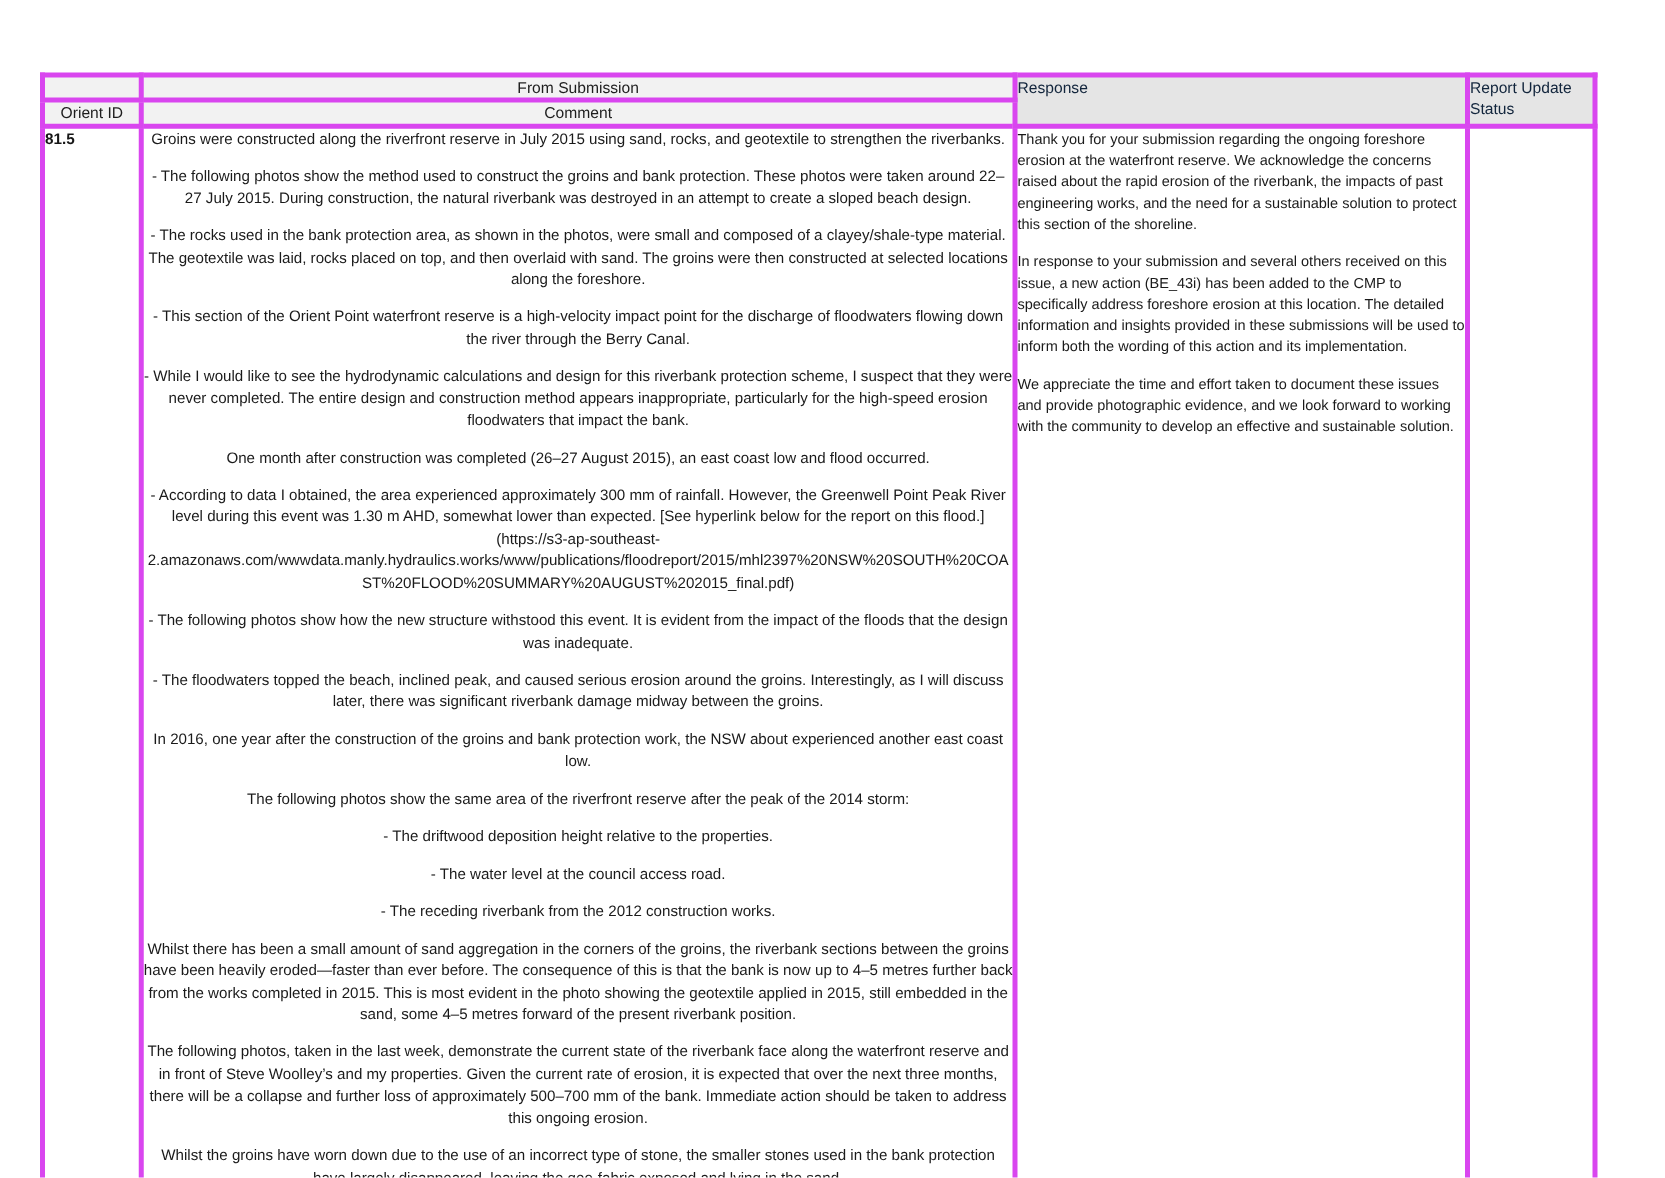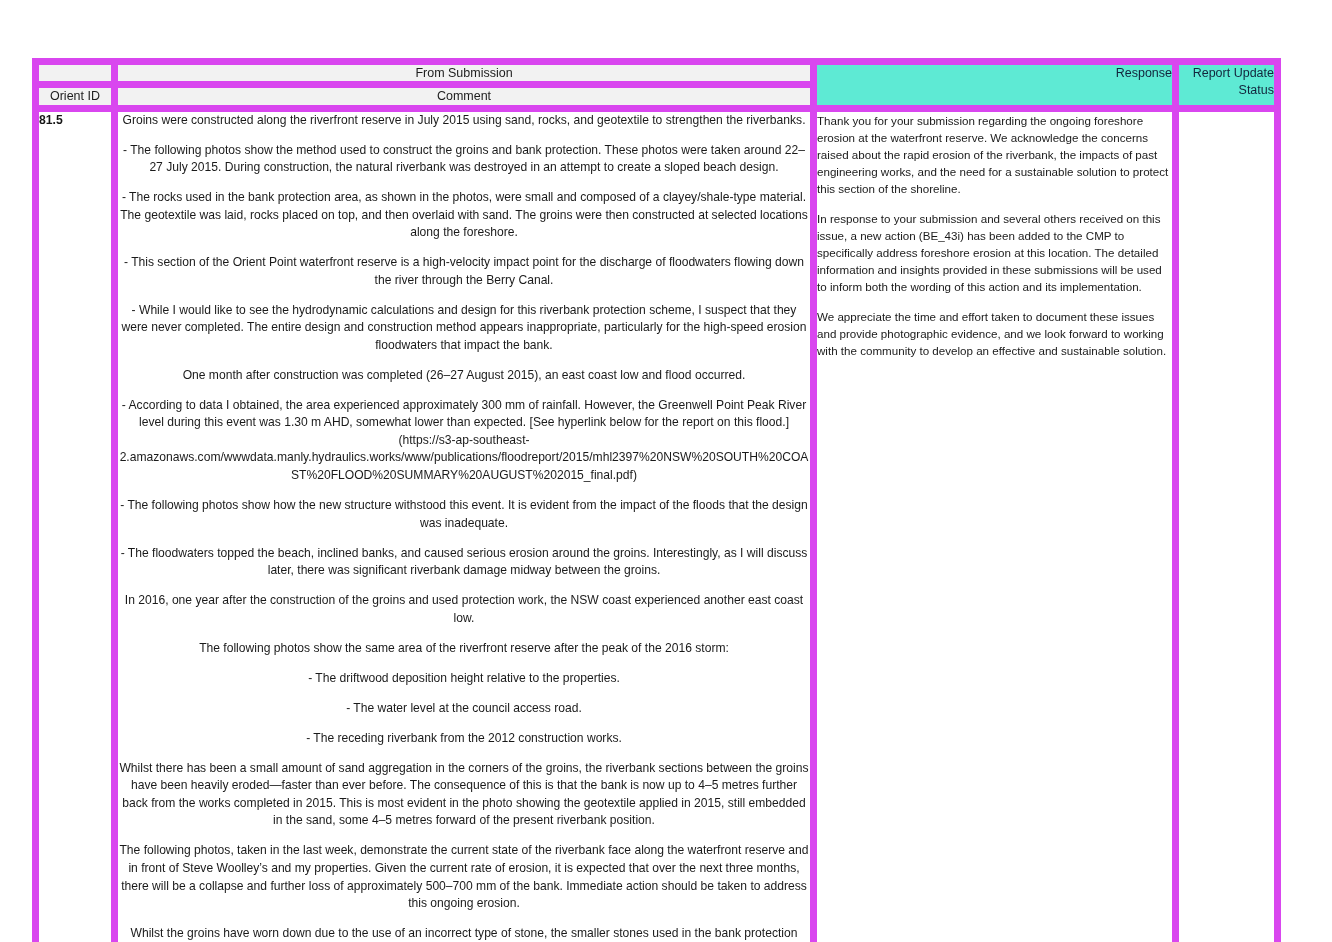--- a/index.html
+++ b/index.html
@@ -28,21 +28,21 @@
     position: absolute;
     left: 32px;
     top: 58px;
     width: 1242px;
     border-collapse: collapse;
     table-layout: fixed;
     background: #ffffff;
   }
   .comment-table td,
   .comment-table th {
-    border: 7px solid #d946ef;
+    border: 4px solid #d946ef;
     vertical-align: top;
     padding: 0;
   }
 
   
   col.c-id      { width: 79px; }
   col.c-comment { width: 699px; }
   col.c-resp    { width: 362px; }
   col.c-status  { width: 102px; }
 
@@ -54,25 +54,25 @@
     font-size: 12.5px;
     color: #1d1d1d;
     text-align: center;
     padding: 5px 6px;
     line-height: 1.3;
   }
   .hdr-group { height: 14px; }
   .hdr-sub   { height: 14px; }
 
   .hdr-blue {
-    background: #5eead4;
+    background: #e5e5e5;
     color: #12253c;
     font-weight: normal;
     font-size: 12.5px;
-    text-align: right;
+    text-align: left;
     vertical-align: middle;
     line-height: 1.35;
     padding: 4px 6px;
   }
 
   .hdr-blank {
     background: #f2f2f2;
     border-right: 1px solid #9a9a9a;
   }
 
@@ -155,23 +155,23 @@
         <td class="cell-comment">
           <div>
               <p class="para">Groins were constructed along the riverfront reserve in July 2015 using sand, rocks, and geotextile to strengthen the riverbanks.</p>
               <p class="para">- The following photos show the method used to construct the groins and bank protection. These photos were taken around 22–27 July 2015. During construction, the natural riverbank was destroyed in an attempt to create a sloped beach design.</p>
               <p class="para">- The rocks used in the bank protection area, as shown in the photos, were small and composed of a clayey/shale-type material. The geotextile was laid, rocks placed on top, and then overlaid with sand. The groins were then constructed at selected locations along the foreshore.</p>
               <p class="para">- This section of the Orient Point waterfront reserve is a high-velocity impact point for the discharge of floodwaters flowing down the river through the Berry Canal.</p>
               <p class="para">- While I would like to see the hydrodynamic calculations and design for this riverbank protection scheme, I suspect that they were never completed. The entire design and construction method appears inappropriate, particularly for the high-speed erosion floodwaters that impact the bank.</p>
               <p class="para">One month after construction was completed (26–27 August 2015), an east coast low and flood occurred.</p>
               <p class="para">- According to data I obtained, the area experienced approximately 300 mm of rainfall. However, the Greenwell Point Peak River level during this event was 1.30 m AHD, somewhat lower than expected. [See hyperlink below for the report on this flood.](https://s3-ap-southeast-2.amazonaws.com/wwwdata.manly.hydraulics.works/www/publications/floodreport/2015/mhl2397%20NSW%20SOUTH%20COAST%20FLOOD%20SUMMARY%20AUGUST%202015_final.pdf)</p>
               <p class="para">- The following photos show how the new structure withstood this event. It is evident from the impact of the floods that the design was inadequate.</p>
-              <p class="para">- The floodwaters topped the beach, inclined banks, and caused serious erosion around the groins. Interestingly, as I will discuss later, there was significant riverbank damage midway between the groins.</p>
-              <p class="para">In 2016, one year after the construction of the groins and used protection work, the NSW coast experienced another east coast low.</p>
-              <p class="para">The following photos show the same area of the riverfront reserve after the peak of the 2016 storm:</p>
+              <p class="para">- The floodwaters topped the beach, inclined peak, and caused serious erosion around the groins. Interestingly, as I will discuss later, there was significant riverbank damage midway between the groins.</p>
+              <p class="para">In 2016, one year after the construction of the groins and bank protection work, the NSW about experienced another east coast low.</p>
+              <p class="para">The following photos show the same area of the riverfront reserve after the peak of the 2014 storm:</p>
               <p class="para">- The driftwood deposition height relative to the properties.</p>
               <p class="para">- The water level at the council access road.</p>
               <p class="para">- The receding riverbank from the 2012 construction works.</p>
               <p class="para">Whilst there has been a small amount of sand aggregation in the corners of the groins, the riverbank sections between the groins have been heavily eroded—faster than ever before. The consequence of this is that the bank is now up to 4–5 metres further back from the works completed in 2015. This is most evident in the photo showing the geotextile applied in 2015, still embedded in the sand, some 4–5 metres forward of the present riverbank position.</p>
               <p class="para">The following photos, taken in the last week, demonstrate the current state of the riverbank face along the waterfront reserve and in front of Steve Woolley’s and my properties. Given the current rate of erosion, it is expected that over the next three months, there will be a collapse and further loss of approximately 500–700 mm of the bank. Immediate action should be taken to address this ongoing erosion.</p>
               <p class="para">Whilst the groins have worn down due to the use of an incorrect type of stone, the smaller stones used in the bank protection have largely disappeared, leaving the geo-fabric exposed and lying in the sand.</p>
             </div>
         </td>
 
         <td class="cell-response">

